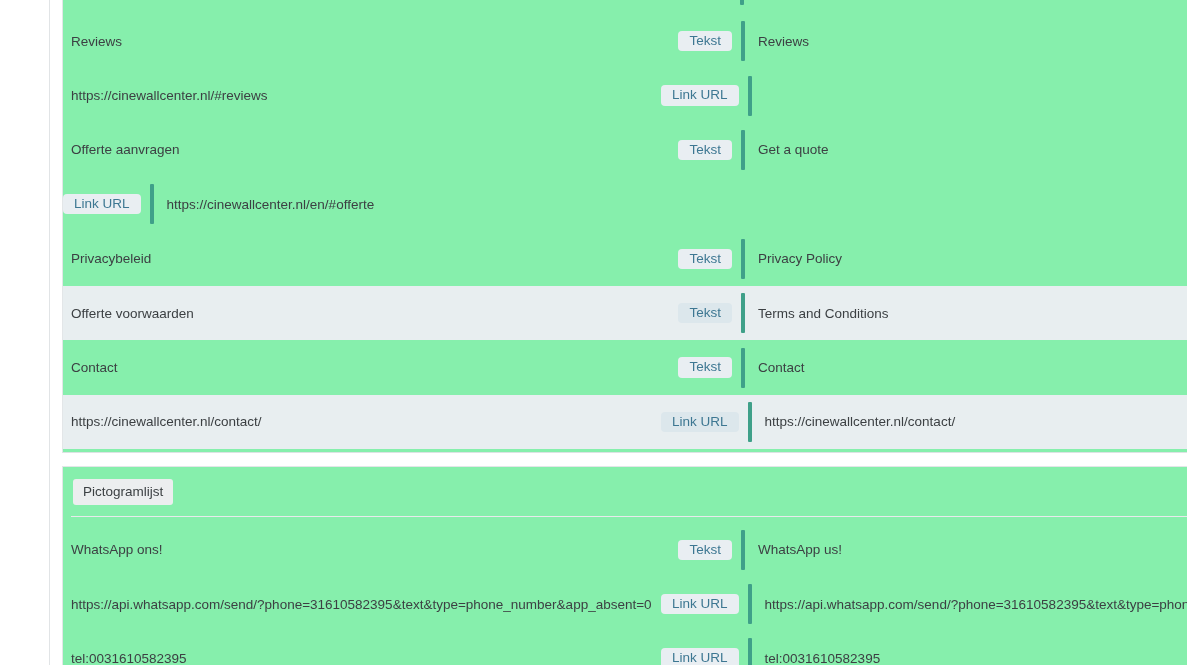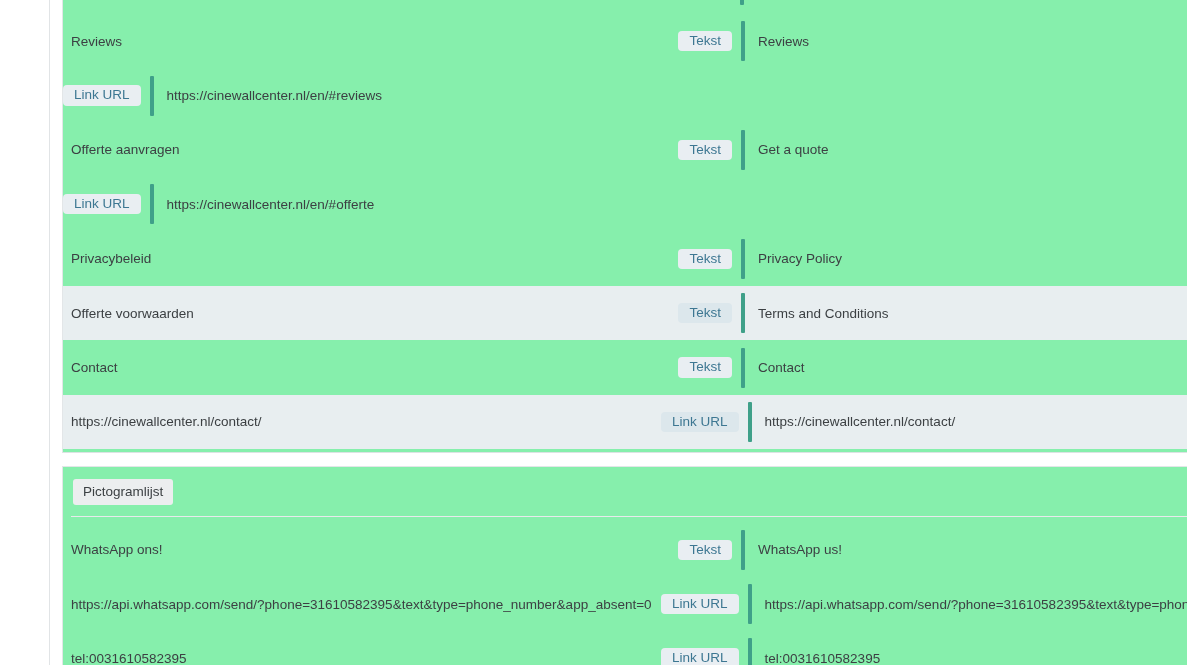--- a/index.html
+++ b/index.html
@@ -46,25 +46,25 @@
       <div class="row">
         <div class="src">Reviews</div>
         <div class="badge-cell">
             <span class="badge">Tekst</span>
           </div>
         <div class="bar"></div>
         <div class="trans">Reviews</div>
       </div>
 
       <div class="row">
+        <div class="src">https://cinewallcenter.nl/#reviews</div>
         <div class="badge-cell">
             <span class="badge">Link URL</span>
           </div>
         <div class="bar"></div>
-        <div class="trans">https://cinewallcenter.nl/en/#reviews</div>
       </div>
 
       <div class="row">
         <div class="src">Offerte aanvragen</div>
         <div class="badge-cell">
             <span class="badge">Tekst</span>
           </div>
         <div class="bar"></div>
         <div class="trans">Get a quote</div>
       </div>

